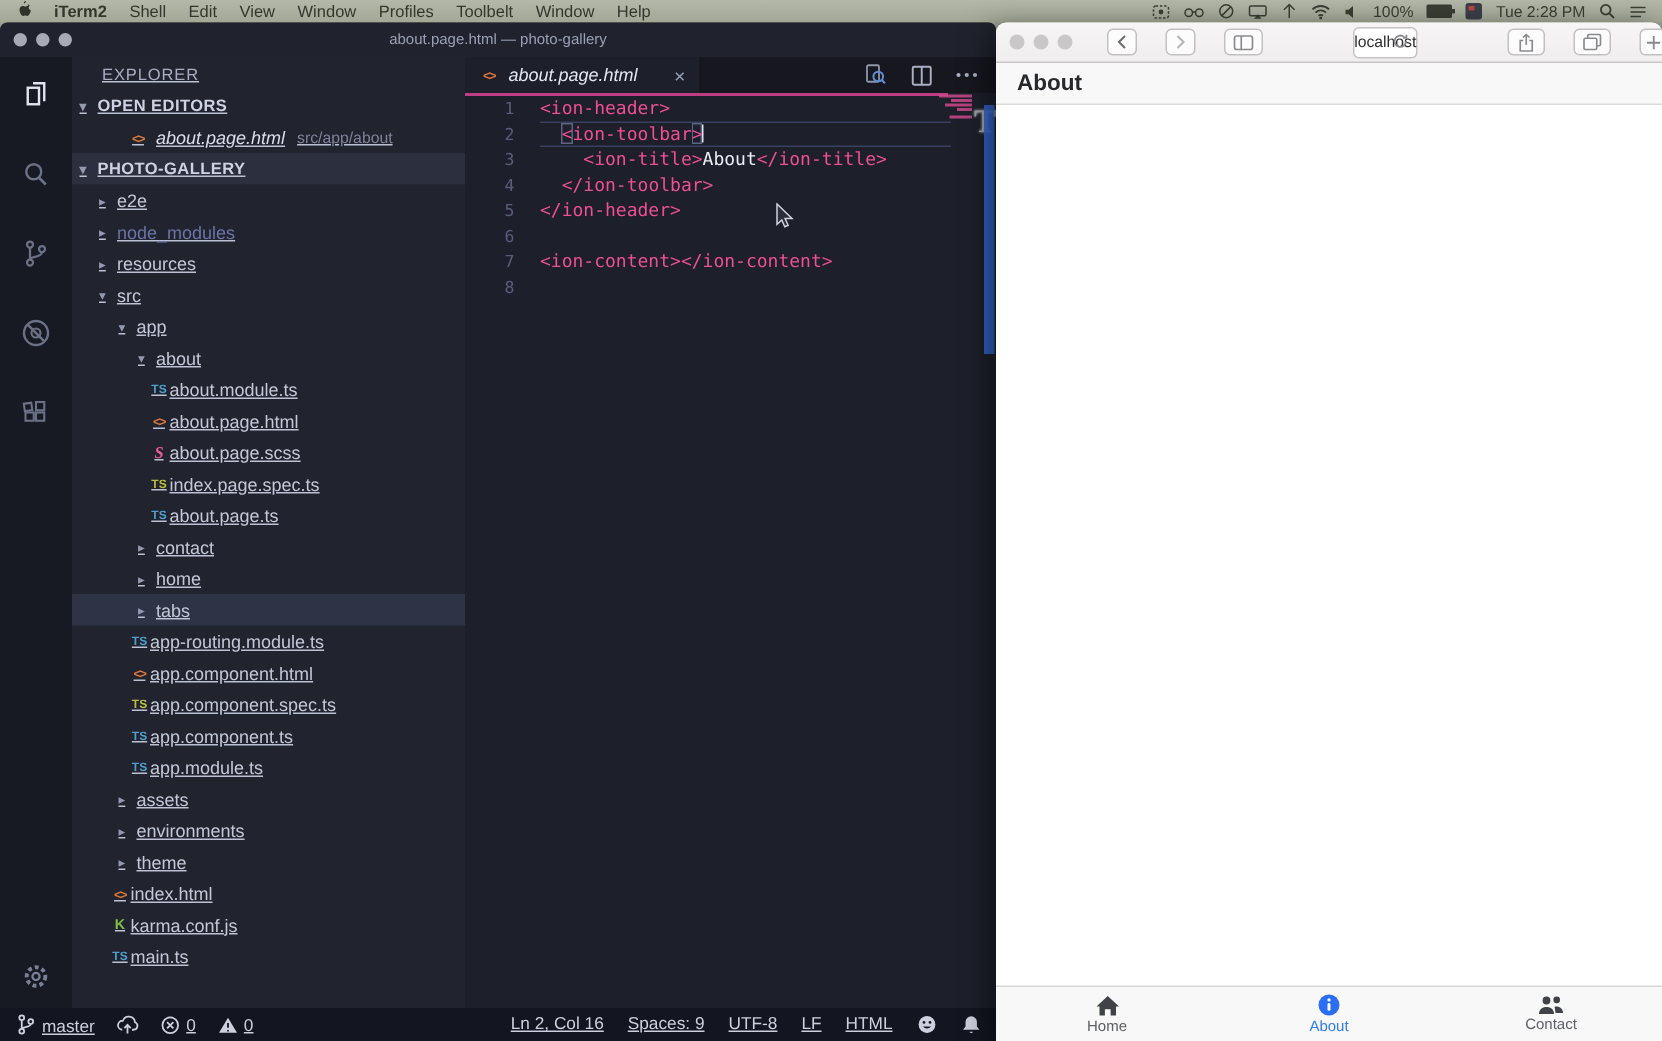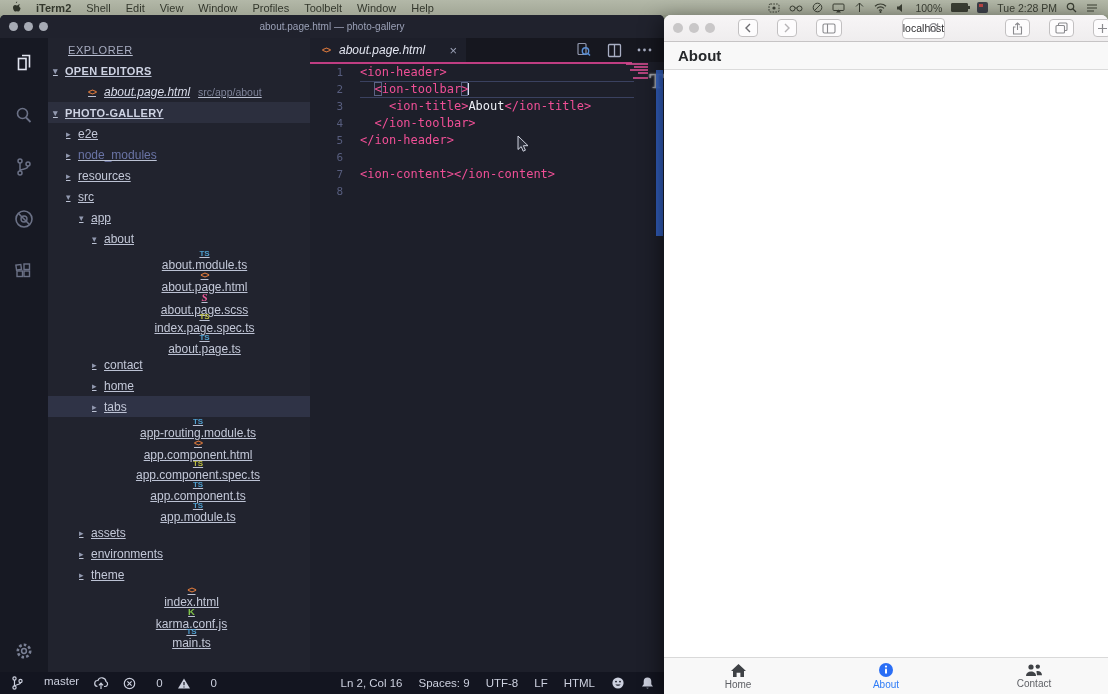--- a/index.html
+++ b/index.html
@@ -41,21 +41,21 @@
   .sb-hd{height:21px;display:flex;align-items:center;font-weight:bold;font-size:11px;color:#ced3e3;letter-spacing:.3px;}
   .sb-hd .tw{width:12px;margin-left:5px;font-size:9px;color:#9299b0;font-style:normal;}
   .sb-hd.project{background:#2c2f3e;}
   .oe-row{height:21px;display:flex;align-items:center;padding-left:37px;}
   .oe-row .ficon{margin-right:5px;}
   .oe-name{font-style:italic;color:#d9ddeb;}
   .oe-desc{margin-left:8px;font-size:10.5px;color:#7e8399;}
 
   .trow{height:21px;display:flex;align-items:center;cursor:default;}
   .trow.folder{padding-left:calc(18px + var(--lvl) * 13px);}
-  .trow.file{padding-left:calc(12px + var(--lvl) * 13px);flex-direction:column;}
+  .trow.file{padding-left:calc(12px + var(--lvl) * 13px);}
   .trow.sel{background:#2f3346;}
   .twisty{width:12px;font-size:9px;color:#9299b0;flex:none;}
   .tlabel{white-space:nowrap;color:#c3c8d8;}
   .tlabel.dim{color:#6a74a6;}
   .ficon{width:14px;flex:none;display:inline-flex;justify-content:center;align-items:center;}
   .fi-ts::before{content:"TS";color:#4f9fcf;font-size:8px;font-weight:bold;}
   .fi-ts-spec::before{content:"TS";color:#bcbc40;font-size:8px;font-weight:bold;}
   .fi-html::before{content:"<>";color:#dd7a3d;font-size:8.5px;font-weight:bold;letter-spacing:-1px;}
   .fi-scss::before{content:"S";color:#ec5b99;font-family:"Liberation Serif",serif;font-style:italic;font-weight:bold;font-size:11px;}
   .fi-karma::before{content:"K";color:#7fc24a;font-size:9.5px;font-weight:bold;}
@@ -82,21 +82,21 @@
   .minimap{position:absolute;top:1px;right:16px;width:26px;display:flex;flex-direction:column;align-items:flex-end;}
   .mm-line{height:2px;margin-bottom:1px;background:#cf4a8c;opacity:.85;}
   .mm-scroll{position:absolute;top:8px;right:1px;width:7px;height:166px;background:#3465cd;opacity:.9;}
   .artifact-t{position:absolute;top:8px;right:0;font-family:"Liberation Serif",serif;font-weight:bold;
     font-size:22px;color:#9da0a8;text-shadow:0 0 2px #e8e8ea;line-height:1;}
 
   .statusbar{position:absolute;left:0;right:0;bottom:0;height:22px;background:#131520;display:flex;
     align-items:center;padding:0 10px;font-size:11.5px;color:#ccd0de;box-sizing:border-box;}
   .st-left,.st-right{display:flex;align-items:center;gap:14px;}
   .st-right{margin-left:auto;gap:16px;}
-  .st-item{display:flex;align-items:flex-start;gap:20px;white-space:nowrap;}
+  .st-item{display:flex;align-items:flex-end;gap:4px;white-space:nowrap;text-decoration:underline;}
   .st-item svg{display:block;}
 
   
   .safari{position:absolute;left:664px;top:15px;width:444px;height:679px;background:#fff;
     border-radius:7px 7px 0 0;box-shadow:-4px 5px 20px rgba(0,0,0,.5);overflow:hidden;}
   .sf-toolbar{position:absolute;top:0;left:0;right:0;height:27px;background:linear-gradient(#f7f5f6,#efedee);
     border-bottom:1px solid #c6c4c5;display:flex;align-items:center;padding:0 9px;gap:19px;box-sizing:border-box;}
   .sf-traffic{display:flex;gap:6px;margin-right:4px;}
   .sf-traffic i{width:10px;height:10px;border-radius:50%;background:#c9c7c8;}
   .sf-btn{height:18px;border:1px solid #c2c0c1;border-radius:4px;background:#fdfcfd;color:#77777b;

